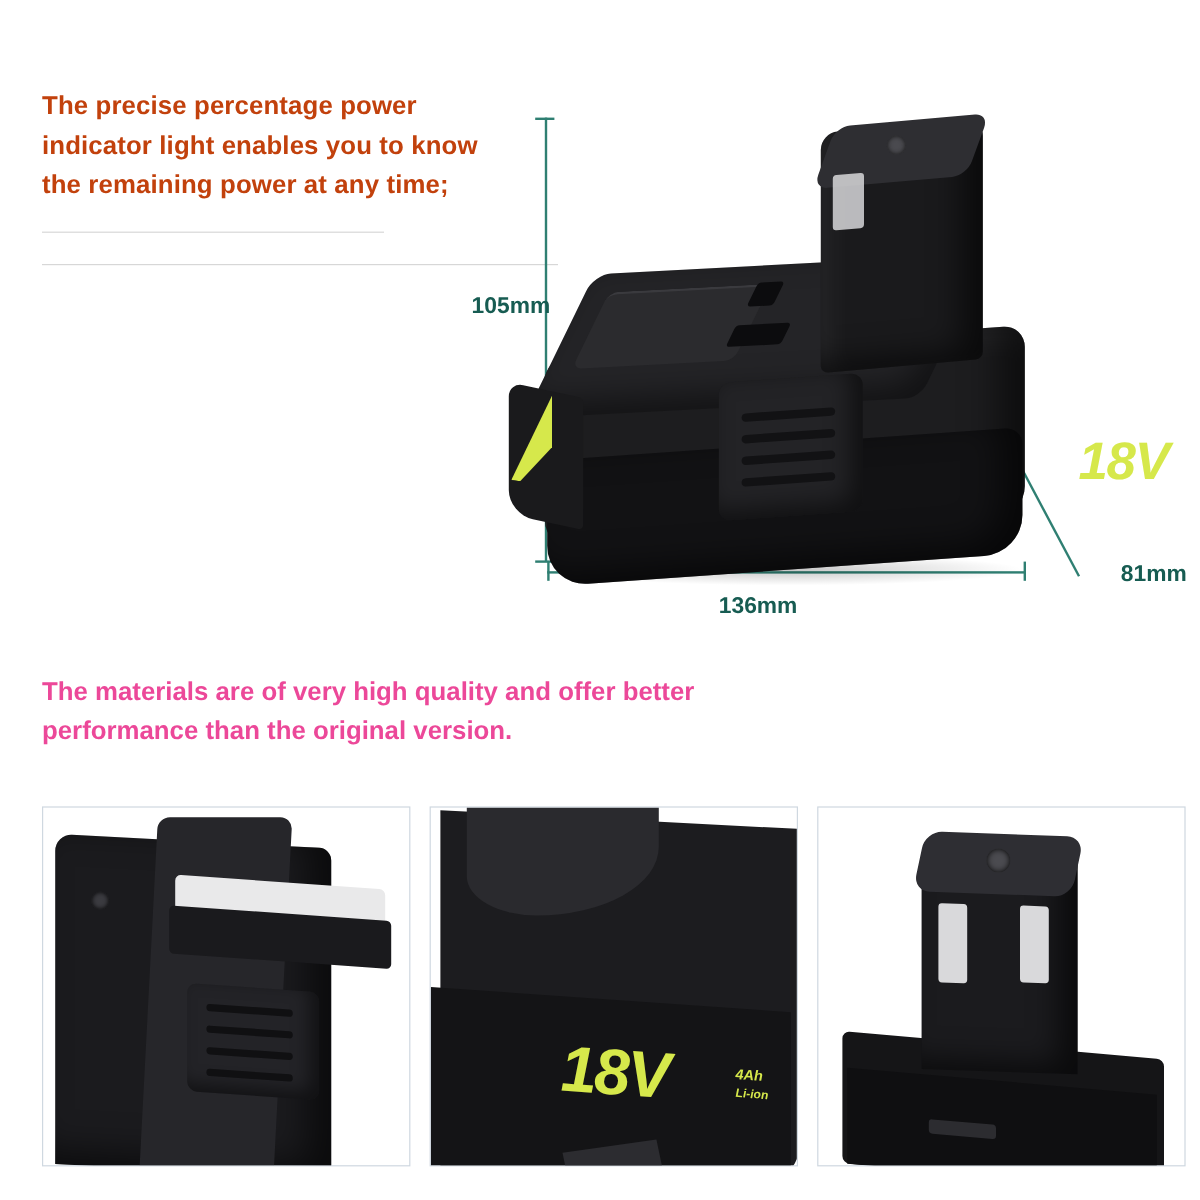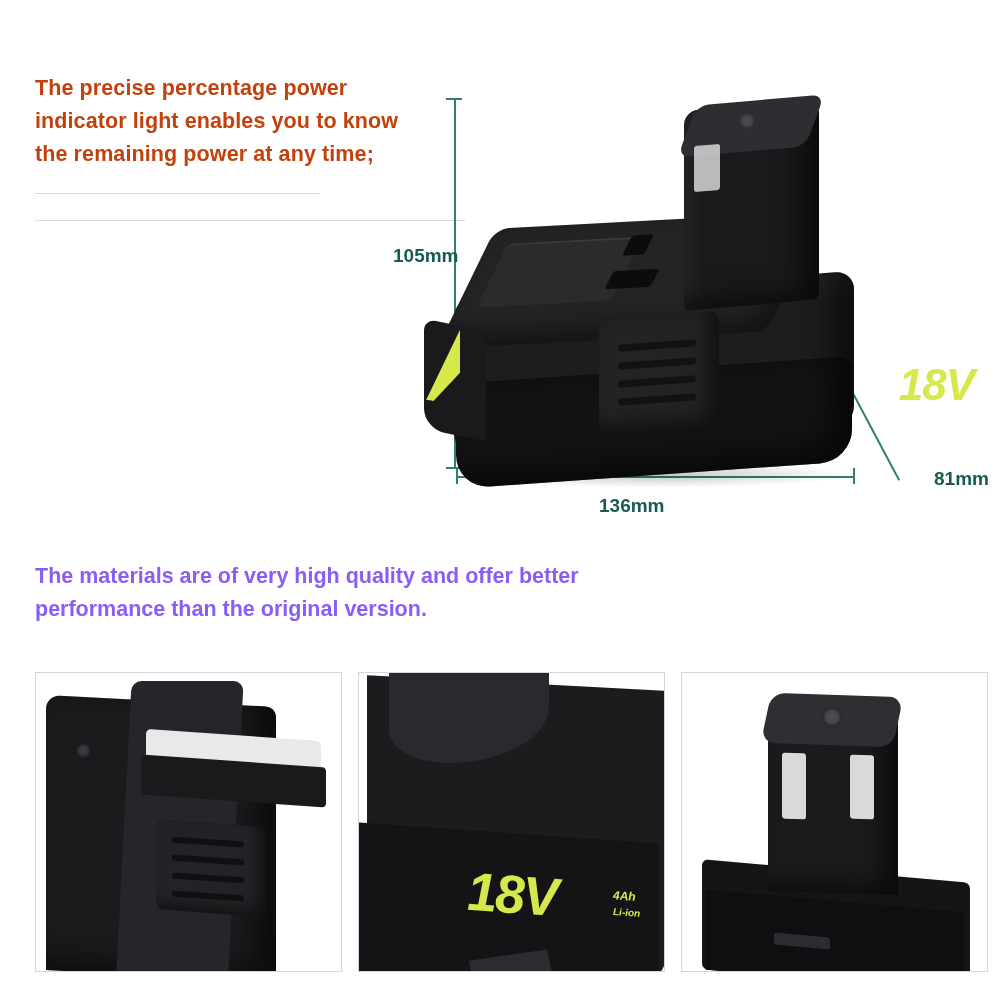--- a/index.html
+++ b/index.html
@@ -46,21 +46,21 @@
   .divider-1 { width: 285px; }
   .divider-2 { width: 430px; margin-top: 26px; margin-bottom: 22px; }
 
   .para-wide {
     position: absolute;
     left: 35px;
     top: 560px;
     width: 640px;
     font-size: 21.5px;
     line-height: 33px;
-    color: #8b5cf6;
+    color: #ec4899;
     font-weight: 600;
   }
 
   
   .hero {
     position: absolute;
     left: 394px;
     top: 70px;
     width: 580px;
     height: 470px;

